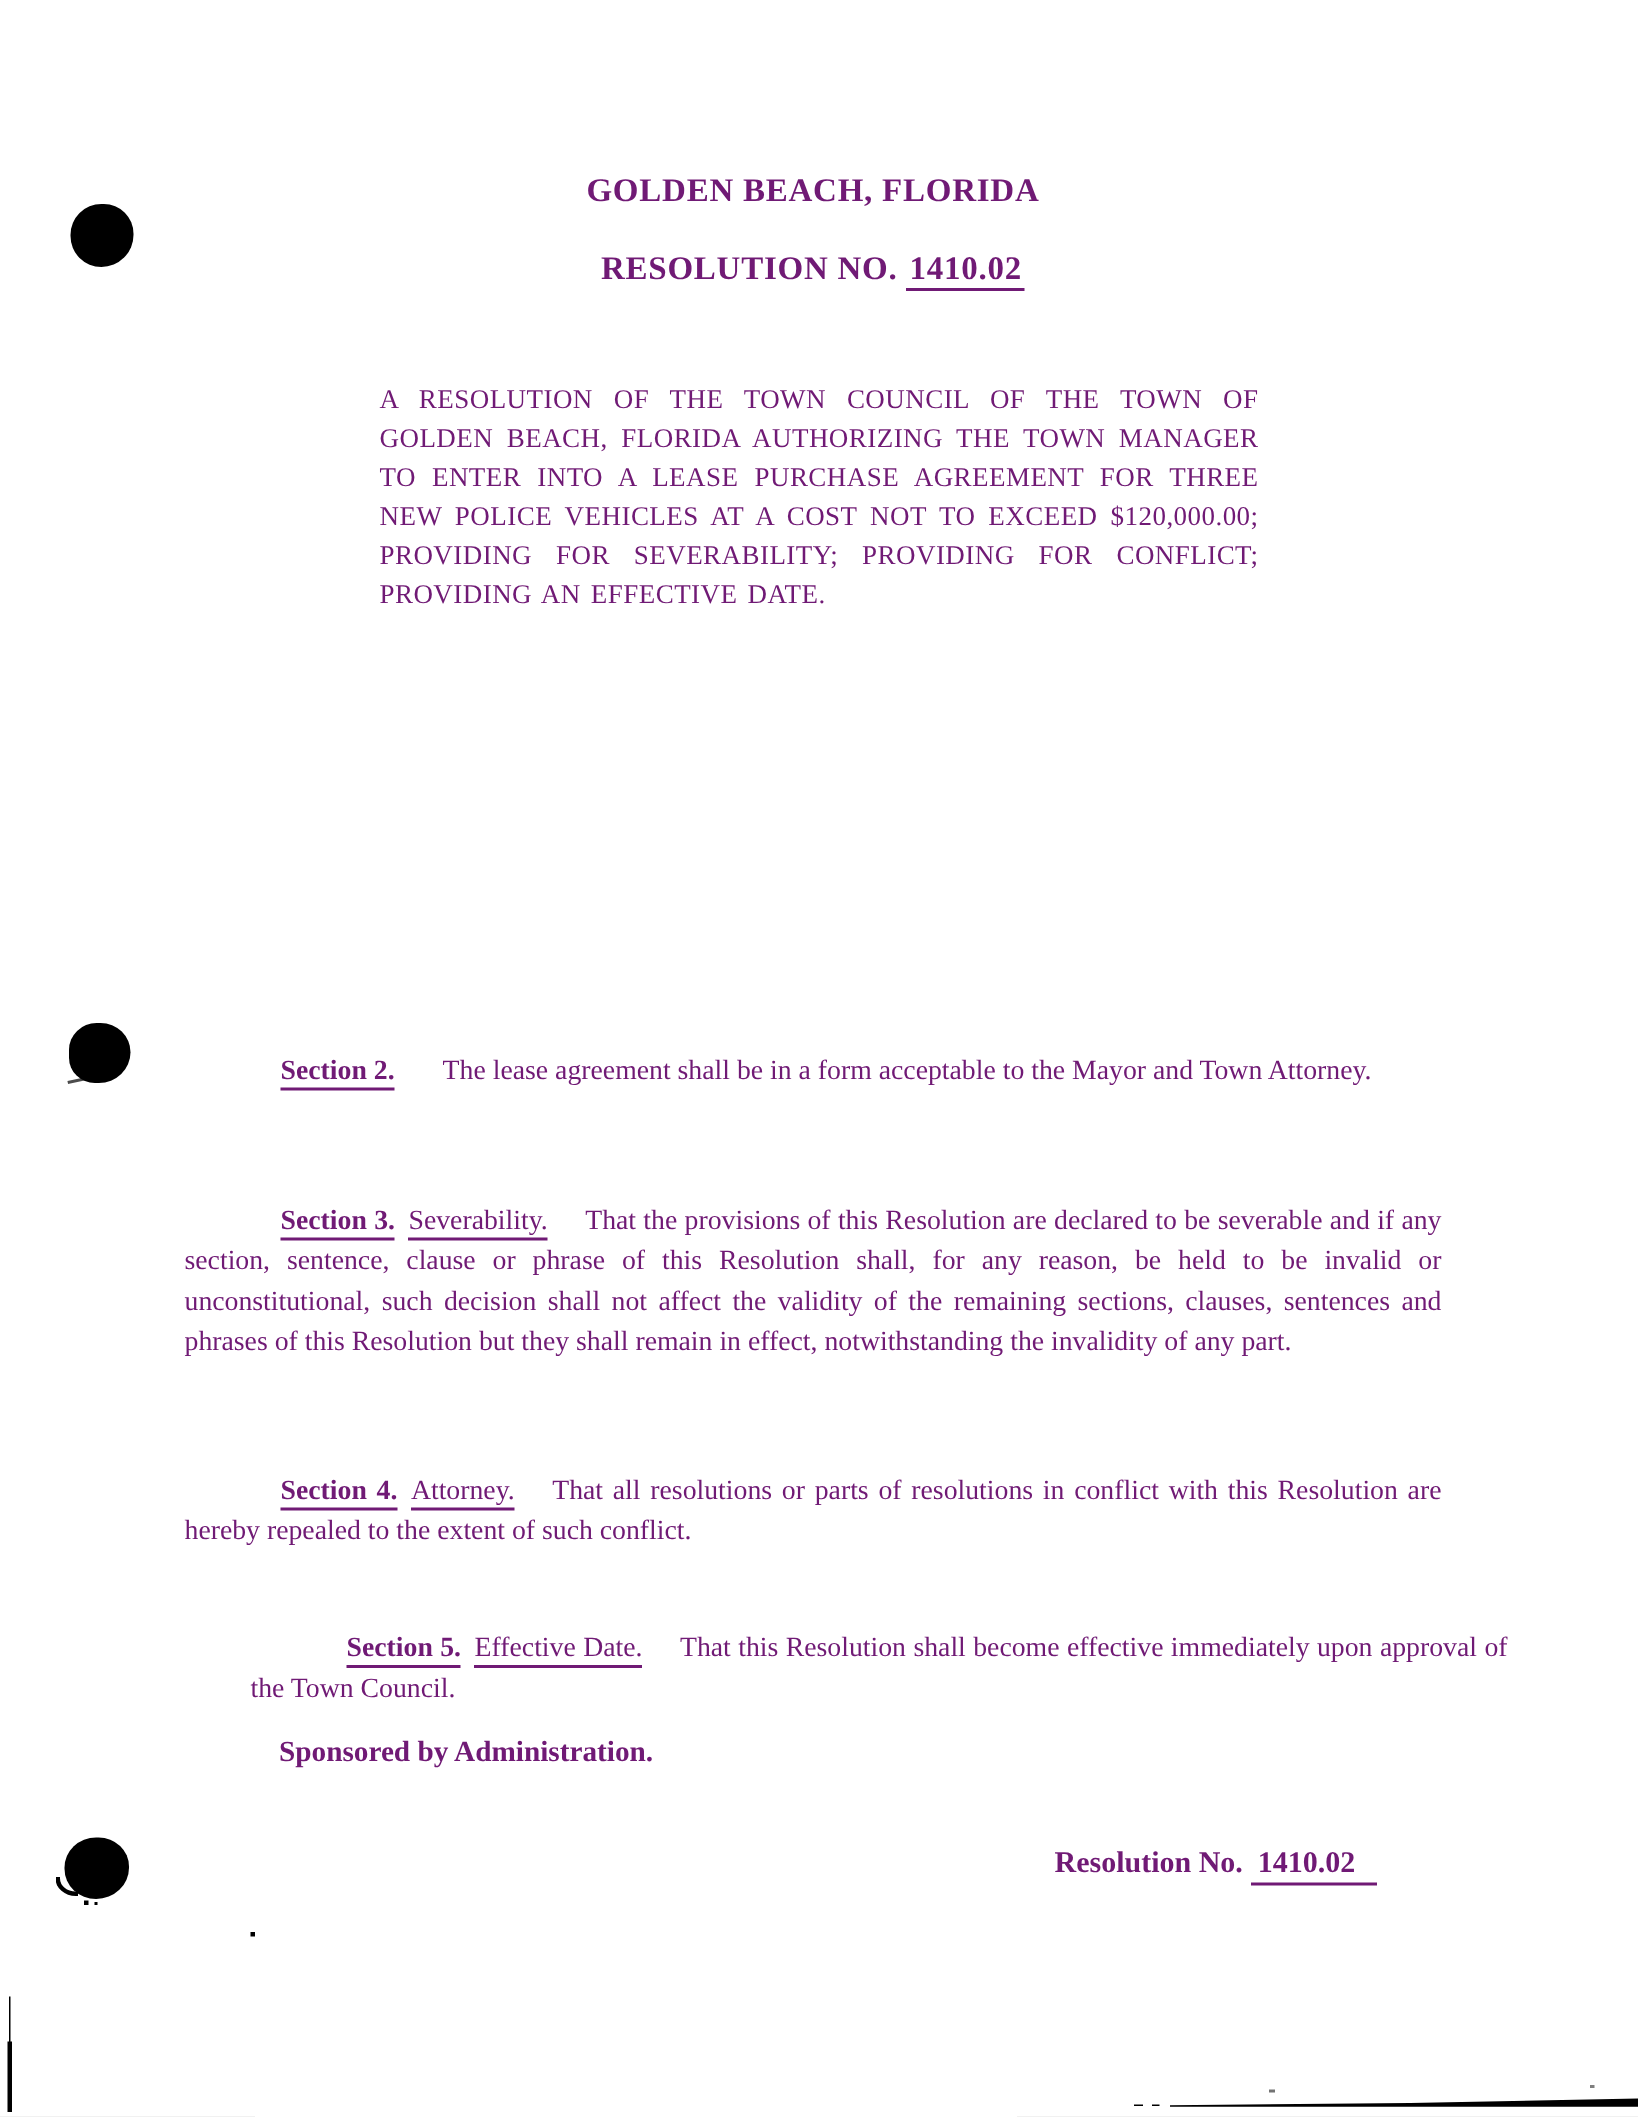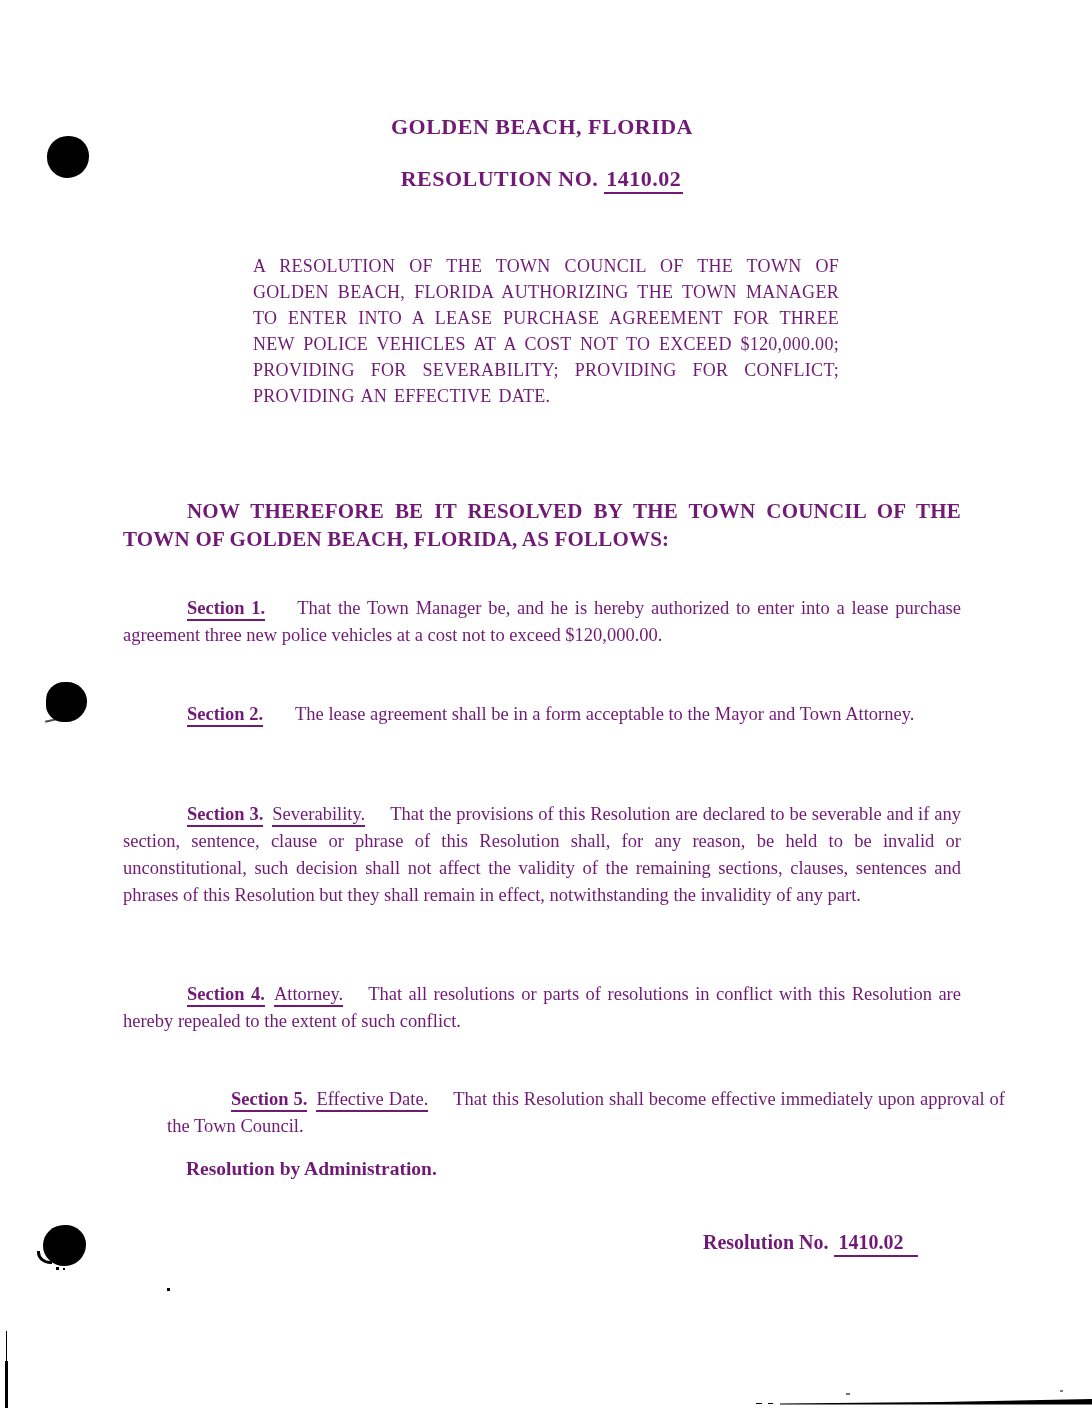--- a/index.html
+++ b/index.html
@@ -101,30 +101,28 @@
   </svg>
 
   <div class="content">
 
     <p class="h-center h-location">GOLDEN BEACH, FLORIDA</p>
 
     <p class="h-center h-resno"><span>RESOLUTION NO.</span>&nbsp;<span class="u-num">1410.02</span></p>
 
     <p class="title-par">A RESOLUTION OF THE TOWN COUNCIL OF THE TOWN OF GOLDEN BEACH, FLORIDA AUTHORIZING THE TOWN MANAGER TO ENTER INTO A LEASE PURCHASE AGREEMENT FOR THREE NEW POLICE VEHICLES AT A COST NOT TO EXCEED $120,000.00; PROVIDING FOR SEVERABILITY; PROVIDING FOR CONFLICT; PROVIDING AN EFFECTIVE DATE.</p>
 
-    <p class="resolved">NOW THEREFORE BE IT RESOLVED BY THE TOWN COUNCIL OF THE TOWN OF GOLDEN BEACH, FLORIDA, AS FOLLOWS:</p>
 
-    <p class="sec sec-1"><span class="sec-label">Section 1.</span><span class="sec-title"></span><span class="sec-body">That the Town Manager be, and he is hereby authorized to enter into a lease purchase agreement three new police vehicles at a cost not to exceed $120,000.00.</span></p>
 
     <p class="sec sec-2"><span class="sec-label">Section 2.</span><span class="sec-title"></span><span class="sec-body">The lease agreement shall be in a form acceptable to the Mayor and Town Attorney.</span></p>
 
     <p class="sec sec-3"><span class="sec-label">Section 3.</span><span class="sec-title">Severability.</span><span class="sec-body">That the provisions of this Resolution are declared to be severable and if any section, sentence, clause or phrase of this Resolution shall, for any reason, be held to be invalid or unconstitutional, such decision shall not affect the validity of the remaining sections, clauses, sentences and phrases of this Resolution but they shall remain in effect, notwithstanding the invalidity of any part.</span></p>
 
     <p class="sec sec-4"><span class="sec-label">Section 4.</span><span class="sec-title">Attorney.</span><span class="sec-body">That all resolutions or parts of resolutions in conflict with this Resolution are hereby repealed to the extent of such conflict.</span></p>
 
     <p class="sec sec-5"><span class="sec-label">Section 5.</span><span class="sec-title">Effective Date.</span><span class="sec-body">That this Resolution shall become effective immediately upon approval of the Town Council.</span></p>
 
-    <p class="sponsor">Resolution by Administration.</p>
+    <p class="sponsor">Sponsored by Administration.</p>
 
     <p class="footer-res"><span>Resolution No.</span>&nbsp;<span class="u-num">1410.02</span></p>
 
   </div>
 </div>
 
 </body></html>

